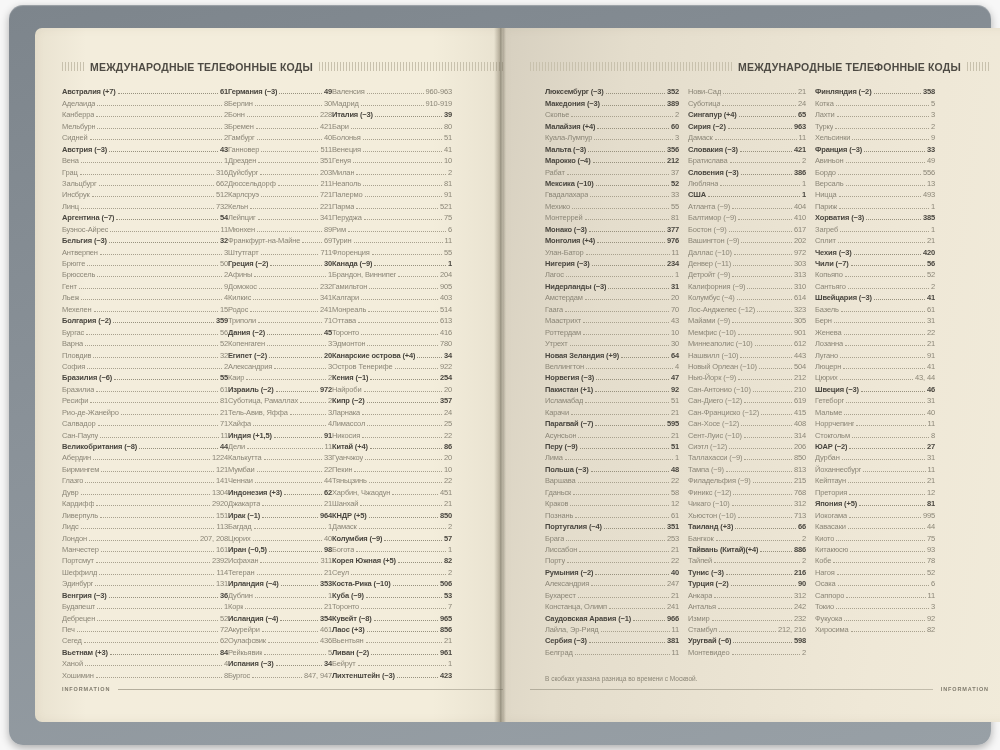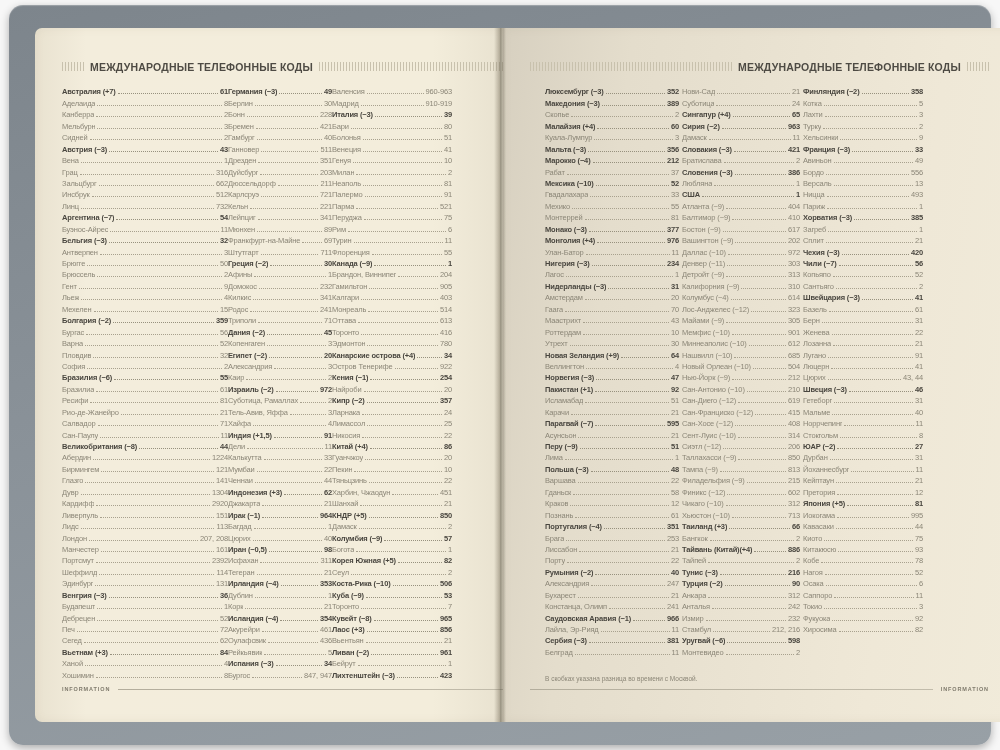--- a/index.html
+++ b/index.html
@@ -17,21 +17,21 @@
          box-shadow:inset 0 0 10px rgba(120,105,75,.08);}
   .spine{position:absolute;left:494px;top:28px;bottom:28px;width:12px;
          background:linear-gradient(90deg,rgba(90,80,60,0) 0%,rgba(90,80,60,.35) 45%,rgba(60,55,40,.45) 55%,rgba(90,80,60,0) 100%);}
   .hdr{position:absolute;top:32px;left:27px;right:24px;height:13px;display:flex;align-items:center;gap:6px;}
   .hatch{height:9px;background:repeating-linear-gradient(90deg,#c8c1ad 0 1px,rgba(0,0,0,0) 1px 3px);}
   .hatch.short{width:22px;flex:0 0 auto;}
   .hatch.fill{flex:1 1 auto;}
   .ttl{font-size:10.5px;font-weight:bold;color:#4e4b44;letter-spacing:.2px;white-space:nowrap;}
   .cols{position:absolute;top:57px;display:grid;}
   .cols-left{left:27px;grid-template-columns:166px 104px 120px;column-gap:0;}
-  .cols-right{left:42px;grid-template-columns:134px 118px 120px;column-gap:3px;}
+  .cols-right{left:42px;grid-template-columns:134px 118px 120px;column-gap:9px;}
   .col{display:block;}
   .row{display:flex;align-items:flex-end;height:11.45px;font-size:7.5px;
        color:#8b8677;letter-spacing:-.15px;}
   .row.country{font-weight:bold;color:#49463f;}
   .nm{white-space:nowrap;overflow:hidden;flex:0 1 auto;}
   .leader{flex:1 1 auto;min-width:5px;border-bottom:1px dotted #a8a18e;margin:0 2px 2px 2px;}
   .row.country .leader{border-bottom-color:#97917e;}
   .code{white-space:nowrap;flex:0 0 auto;}
   .ftr{position:absolute;bottom:30px;left:27px;right:24px;display:flex;align-items:center;gap:8px;}
   .ftr .lbl{font-size:5.5px;font-weight:bold;letter-spacing:.9px;color:#7f7a6c;white-space:nowrap;}
@@ -1214,21 +1214,21 @@
           <span class="code">901</span>
         </div>
         <div class="row">
           <span class="nm">Миннеаполис (−10)</span>
           <span class="leader"></span>
           <span class="code">612</span>
         </div>
         <div class="row">
           <span class="nm">Нашвилл (−10)</span>
           <span class="leader"></span>
-          <span class="code">685</span>
+          <span class="code">443</span>
         </div>
         <div class="row">
           <span class="nm">Новый Орлеан (−10)</span>
           <span class="leader"></span>
           <span class="code">504</span>
         </div>
         <div class="row">
           <span class="nm">Нью-Йорк (−9)</span>
           <span class="leader"></span>
           <span class="code">212</span>
@@ -1274,21 +1274,21 @@
           <span class="code">813</span>
         </div>
         <div class="row">
           <span class="nm">Филадельфия (−9)</span>
           <span class="leader"></span>
           <span class="code">215</span>
         </div>
         <div class="row">
           <span class="nm">Финикс (−12)</span>
           <span class="leader"></span>
-          <span class="code">602</span>
+          <span class="code">768</span>
         </div>
         <div class="row">
           <span class="nm">Чикаго (−10)</span>
           <span class="leader"></span>
           <span class="code">312</span>
         </div>
         <div class="row">
           <span class="nm">Хьюстон (−10)</span>
           <span class="leader"></span>
           <span class="code">713</span>

